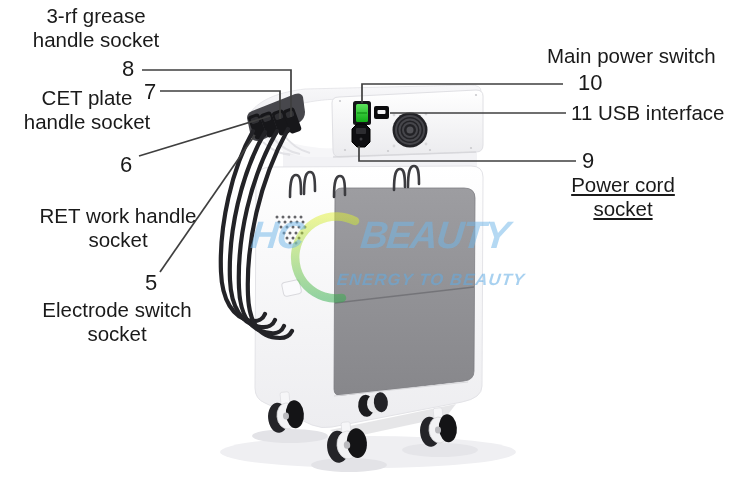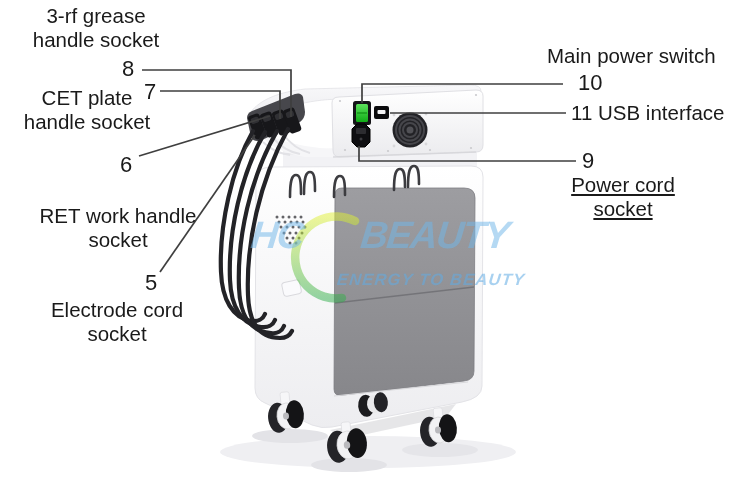--- a/index.html
+++ b/index.html
@@ -276,21 +276,21 @@
   <div class="num" id="num-7">7</div>
 
   <div class="num" id="num-6">6</div>
   <div class="lbl" id="lbl-ret">
     <div>RET work handle</div>
     <div>socket</div>
   </div>
 
   <div class="num" id="num-5">5</div>
   <div class="lbl" id="lbl-electrode">
-    <div>Electrode cord</div>
+    <div>Electrode switch</div>
     <div>socket</div>
   </div>
 
   <div class="lbl left" id="lbl-main-power">Main power switch</div>
   <div class="num" id="num-10">10</div>
 
   <div class="lbl left" id="lbl-usb">11 USB interface</div>
 
   <div class="num" id="num-9">9</div>
   <div class="lbl" id="lbl-power-cord">

